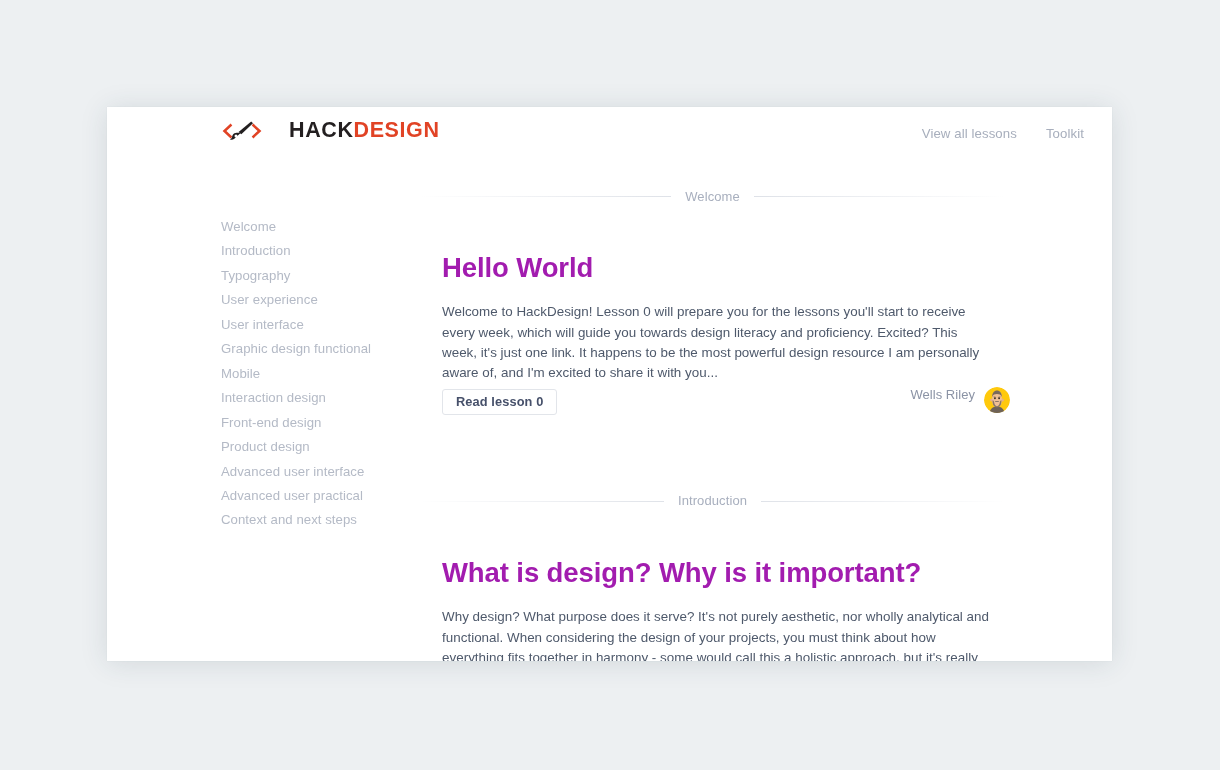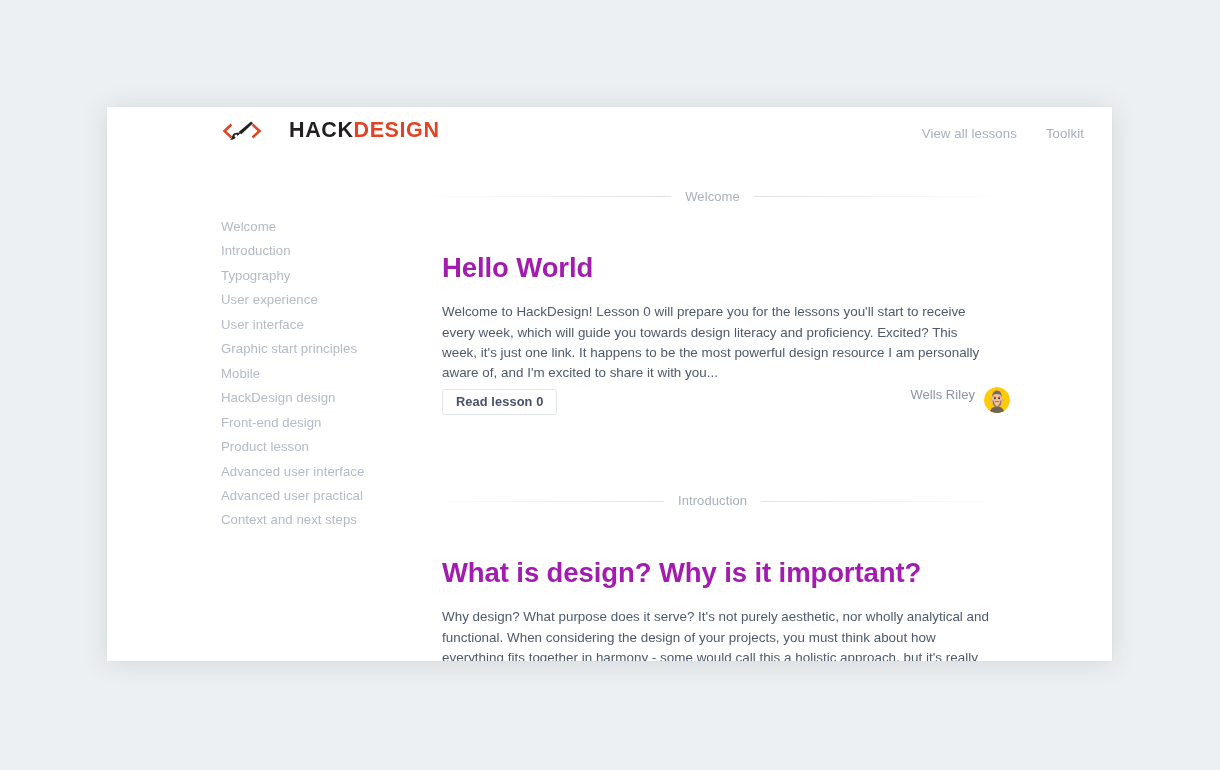--- a/index.html
+++ b/index.html
@@ -260,25 +260,25 @@
   </div>
 
   <div class="content-wrap">
 
     <nav class="sidebar">
       <a class="sidebar-item" href="#">Welcome</a>
       <a class="sidebar-item" href="#">Introduction</a>
       <a class="sidebar-item" href="#">Typography</a>
       <a class="sidebar-item" href="#">User experience</a>
       <a class="sidebar-item" href="#">User interface</a>
-      <a class="sidebar-item" href="#">Graphic start principles</a>
+      <a class="sidebar-item" href="#">Graphic design functional</a>
       <a class="sidebar-item" href="#">Mobile</a>
-      <a class="sidebar-item" href="#">HackDesign design</a>
+      <a class="sidebar-item" href="#">Interaction design</a>
       <a class="sidebar-item" href="#">Front-end design</a>
-      <a class="sidebar-item" href="#">Product lesson</a>
+      <a class="sidebar-item" href="#">Product design</a>
       <a class="sidebar-item" href="#">Advanced user interface</a>
       <a class="sidebar-item" href="#">Advanced user practical</a>
       <a class="sidebar-item" href="#">Context and next steps</a>
     </nav>
 
     <div class="lessons">
 
       <div class="section-divider">
         <span class="rule left"></span>
         <span class="rule right"></span>

